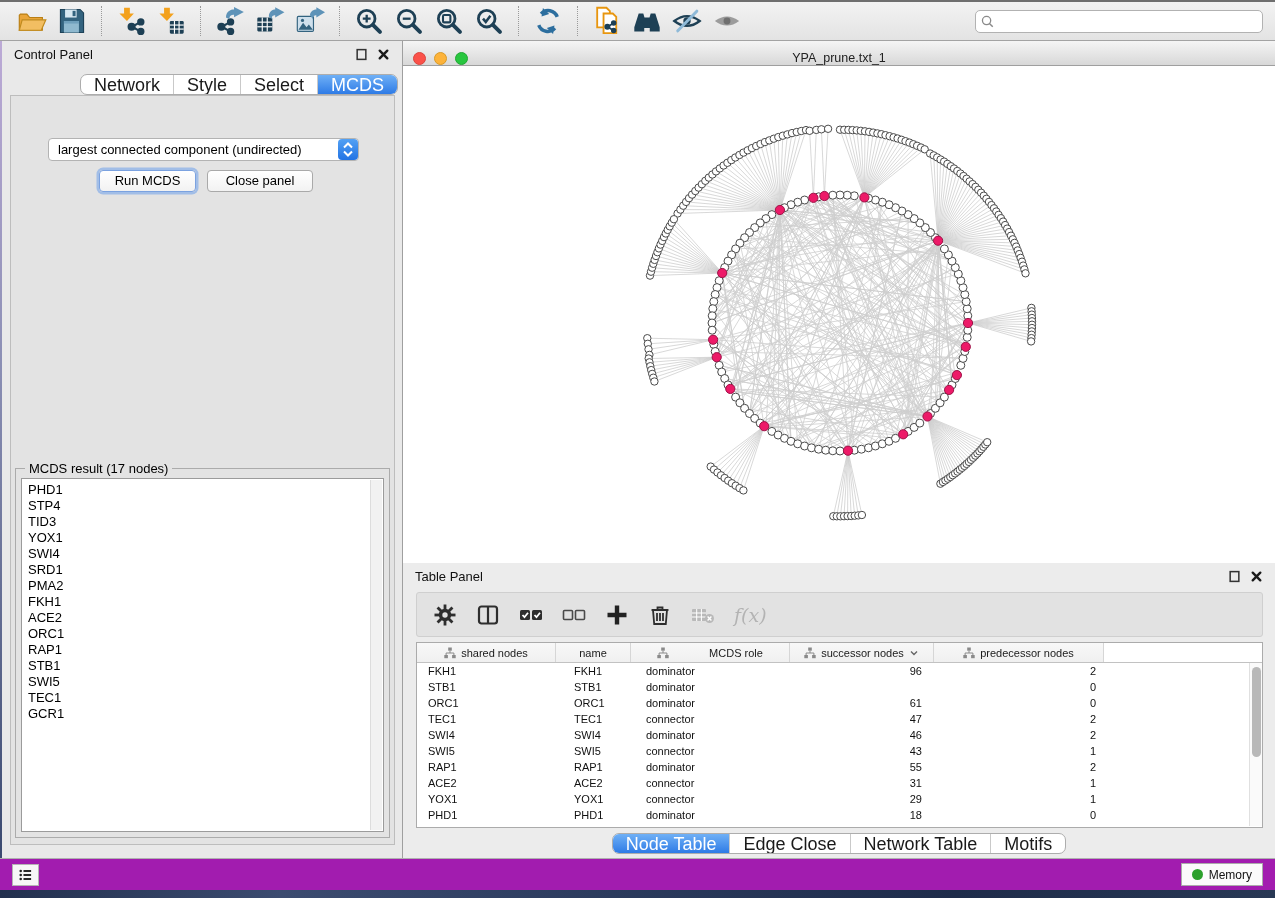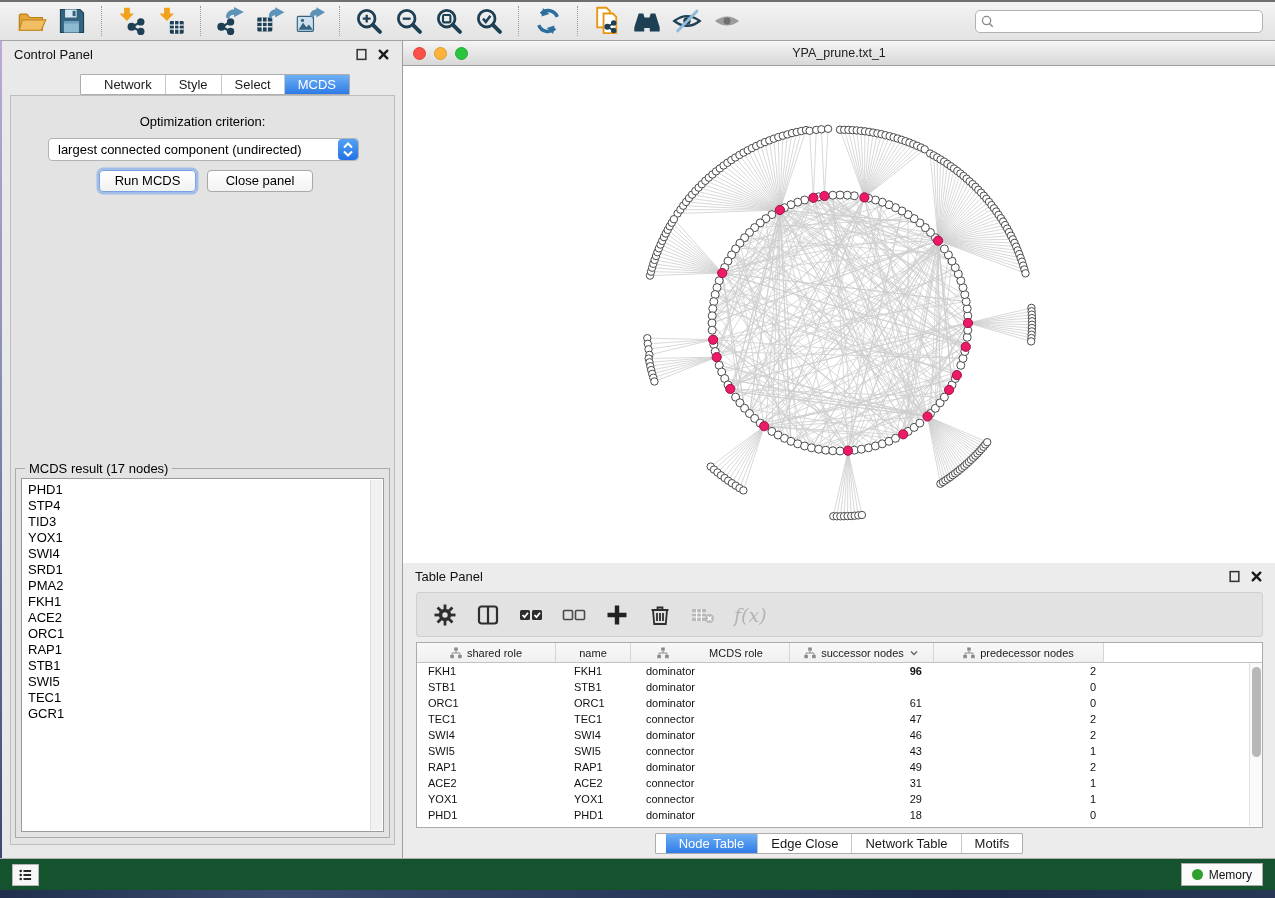--- a/index.html
+++ b/index.html
@@ -25,22 +25,22 @@
 
   
   .control-panel { position:absolute; left:2px; top:41px; width:401px; height:817px;
     background:#e9e9e9; border-right:1px solid #9f9f9f; }
   .panel-titlebar { position:absolute; left:0; top:0; right:0; height:26px;
     font-size:13px; color:#111; display:flex; align-items:center; padding:0 12px; }
   .pt-icons { margin-left:auto; display:flex; gap:9px; align-items:center; }
   .pt-icons span { width:13px; height:13px; display:inline-block; cursor:pointer; }
   .pt-icons svg { width:100%; height:100%; }
 
-  .seg { display:flex; height:21px; border:1px solid #adadad; border-radius:1px;
-    overflow:hidden; background:#fff; font-size:13px;padding-left:10px; }
+  .seg { display:flex; height:21px; border:1px solid #adadad; border-radius:7px;
+    overflow:hidden; background:#fff; font-size:18px; }
   .seg .s { padding:0 13px; line-height:20px; color:#1a1a1a; border-left:1px solid #c9c9c9;
     cursor:pointer; white-space:nowrap; }
   .seg .s:first-child { border-left:none; }
   .seg .s.active { background:linear-gradient(#6fb0f6,#2e7be6); color:#fff; }
   .cp-tabs { position:absolute; left:78px; top:33px; }
 
   .cp-content { position:absolute; left:8px; top:54px; width:385px; height:750px;
     background:#e3e3e3; border:1px solid #bdbdbd; }
   .opt-label { position:absolute; top:18px; left:0; right:0; text-align:center;
     font-size:13px; color:#000; }
@@ -68,21 +68,21 @@
   .mcds-items { padding:3px 0 0 6px; font-size:13px; line-height:16px; color:#000; }
   .mcds-scroll { position:absolute; top:1px; bottom:1px; right:1px; width:12px;
     background:#f1f1f1; border-left:1px solid #dcdcdc; }
 
   
   .right-area { position:absolute; left:403px; top:41px; width:872px; height:817px; }
   .network-window { position:absolute; left:0; top:0; width:872px; height:522px;
     background:#fff; }
   .net-titlebar { position:absolute; left:0; top:0; right:0; height:25px;
     background:linear-gradient(#f5f5f5,#d8d8d8); border-bottom:1px solid #9f9f9f;
-    display:flex; align-items:center; padding:0 10px; }
+    display:flex; align-items:flex-end; padding:0 10px; }
   .lights { display:flex; gap:8px; }
   .light { width:13px; height:13px; border-radius:50%; cursor:pointer; }
   .light.red { background:#fb5149; border:1px solid #d9453f; }
   .light.yellow { background:#fdb33a; border:1px solid #d99a27; }
   .light.green { background:#28c63f; border:1px solid #22a734; }
   .net-title { position:absolute; left:0; right:0; text-align:center; font-size:12.5px;
     color:#222; }
   .net-canvas { position:absolute; left:0; top:25px; width:872px; height:497px;
     background:#fff; }
   .dock-hint { position:absolute; left:0; top:0; width:0; height:0;
@@ -120,21 +120,21 @@
   .td.c3 { text-align:right; padding-right:12px; }
   .td.c4 { text-align:right; padding-right:8px; }
   .vscroll { position:absolute; top:20px; bottom:1px; right:0; width:13px;
     background:#fafafa; border-left:1px solid #e0e0e0; }
   .vthumb { position:absolute; left:2px; top:4px; width:9px; height:90px;
     background:#b8b8b8; border-radius:5px; cursor:pointer; }
   .tp-tabs { position:absolute; left:0; right:0; top:270px; display:flex; justify-content:center; }
 
   
   .statusbar { position:absolute; left:0; top:858px; width:1275px; height:32px;
-    background:#14532d; border-top:1px solid #b0b0b0; }
+    background:#a21caf; border-top:1px solid #b0b0b0; }
   .list-btn { position:absolute; left:12px; top:5px; width:27px; height:22px;
     background:#f7f7f7; border:1px solid #b5b5b5; cursor:pointer; padding:2px; }
   .list-btn svg { width:100%; height:100%; }
   .memory-btn { position:absolute; right:12px; top:4px; height:23px;
     background:#fbfbfb; border:1px solid #ababab; display:flex; align-items:center;
     gap:6px; padding:0 10px; font-size:12px; color:#111; cursor:pointer; }
   .mem-dot { width:11px; height:11px; border-radius:50%; background:#2ba02b; }
   .desktop-strip { position:absolute; left:0; top:890px; width:1275px; height:8px;
     background:linear-gradient(90deg,#22304e,#3c4c70 22%,#2b3b5d 48%,#1e2c4a 75%,#283854); }
 </style>
@@ -281,21 +281,20 @@
             </svg></span>
       </span>
     </div>
     <div class="seg cp-tabs" id="cp-tabs">
         <span class="s">Network</span>
         <span class="s">Style</span>
         <span class="s">Select</span>
         <span class="s active">MCDS</span>
       </div>
     <div class="cp-content">
-      <div class="opt-label">Optimization criterion:</div>
       <div class="dropdown">
         <span class="dd-text">largest connected component (undirected)</span>
         <span class="dd-stepper">
             <svg viewBox="0 0 14 17">
               <path d="M3 6.5 L7 2.5 L11 6.5" fill="none" stroke="#fff" stroke-width="2"></path>
               <path d="M3 10.5 L7 14.5 L11 10.5" fill="none" stroke="#fff" stroke-width="2"></path>
             </svg>
           </span>
       </div>
       <div class="btn btn-run">Run MCDS</div>
@@ -1138,21 +1137,21 @@
         <div class="thead" id="table-head">
             <div class="th" style="width: 139px;">
               <svg class="hier" viewBox="0 0 12 12">
                 <g fill="#8a8a8a">
                   <rect x="4.2" y="0.5" width="3.6" height="3.2"></rect>
                   <rect x="0.3" y="8" width="3.6" height="3.2"></rect>
                   <rect x="8.1" y="8" width="3.6" height="3.2"></rect>
                 </g>
                 <path d="M6 3.7 V6 M2.1 8 V6 H9.9 V8" fill="none" stroke="#8a8a8a" stroke-width="1"></path>
               </svg>
-              <span>shared role</span>
+              <span>shared nodes</span>
             </div>
             <div class="th" style="width: 75px;">
               <span>name</span>
             </div>
             <div class="th" style="width: 159px; gap: 40px;">
               <svg class="hier" viewBox="0 0 12 12">
                 <g fill="#8a8a8a">
                   <rect x="4.2" y="0.5" width="3.6" height="3.2"></rect>
                   <rect x="0.3" y="8" width="3.6" height="3.2"></rect>
                   <rect x="8.1" y="8" width="3.6" height="3.2"></rect>
@@ -1186,21 +1185,21 @@
               </svg>
               <span>predecessor nodes</span>
             </div>
             <div class="th th-fill"></div>
           </div>
         <div class="tbody" id="table-body">
             <div class="tr">
               <div class="td c0" style="width: 139px;">FKH1</div>
               <div class="td c1" style="width: 75px;">FKH1</div>
               <div class="td c2" style="width: 159px;">dominator</div>
-              <div class="td c3" style="width: 144px; font-weight: bold;">96</div>
+              <div class="td c3" style="width: 144px;">96</div>
               <div class="td c4" style="width: 170px;">2</div>
             </div>
             <div class="tr">
               <div class="td c0" style="width: 139px;">STB1</div>
               <div class="td c1" style="width: 75px;">STB1</div>
               <div class="td c2" style="width: 159px;">dominator</div>
               <div class="td c3" style="width: 144px; margin-top: 13px;">62</div>
               <div class="td c4" style="width: 170px;">0</div>
             </div>
             <div class="tr">
@@ -1228,21 +1227,21 @@
               <div class="td c0" style="width: 139px;">SWI5</div>
               <div class="td c1" style="width: 75px;">SWI5</div>
               <div class="td c2" style="width: 159px;">connector</div>
               <div class="td c3" style="width: 144px;">43</div>
               <div class="td c4" style="width: 170px;">1</div>
             </div>
             <div class="tr">
               <div class="td c0" style="width: 139px;">RAP1</div>
               <div class="td c1" style="width: 75px;">RAP1</div>
               <div class="td c2" style="width: 159px;">dominator</div>
-              <div class="td c3" style="width: 144px;">49</div>
+              <div class="td c3" style="width: 144px;">55</div>
               <div class="td c4" style="width: 170px;">2</div>
             </div>
             <div class="tr">
               <div class="td c0" style="width: 139px;">ACE2</div>
               <div class="td c1" style="width: 75px;">ACE2</div>
               <div class="td c2" style="width: 159px;">connector</div>
               <div class="td c3" style="width: 144px;">31</div>
               <div class="td c4" style="width: 170px;">1</div>
             </div>
             <div class="tr">

